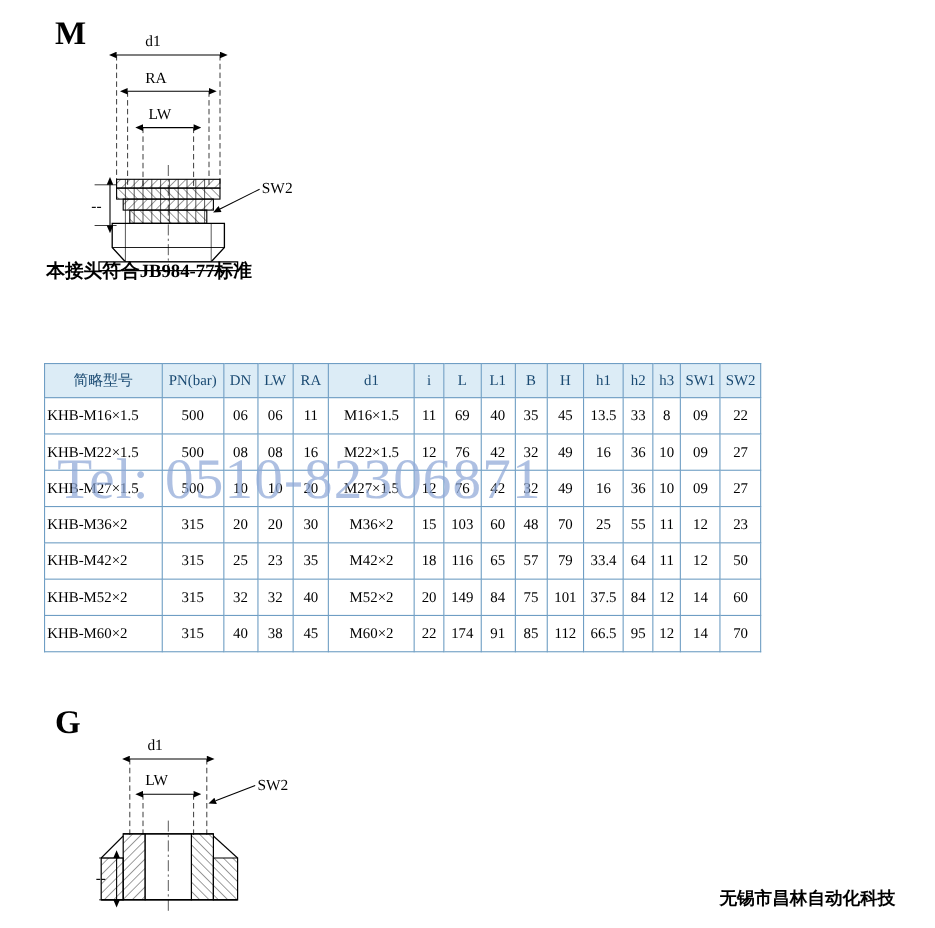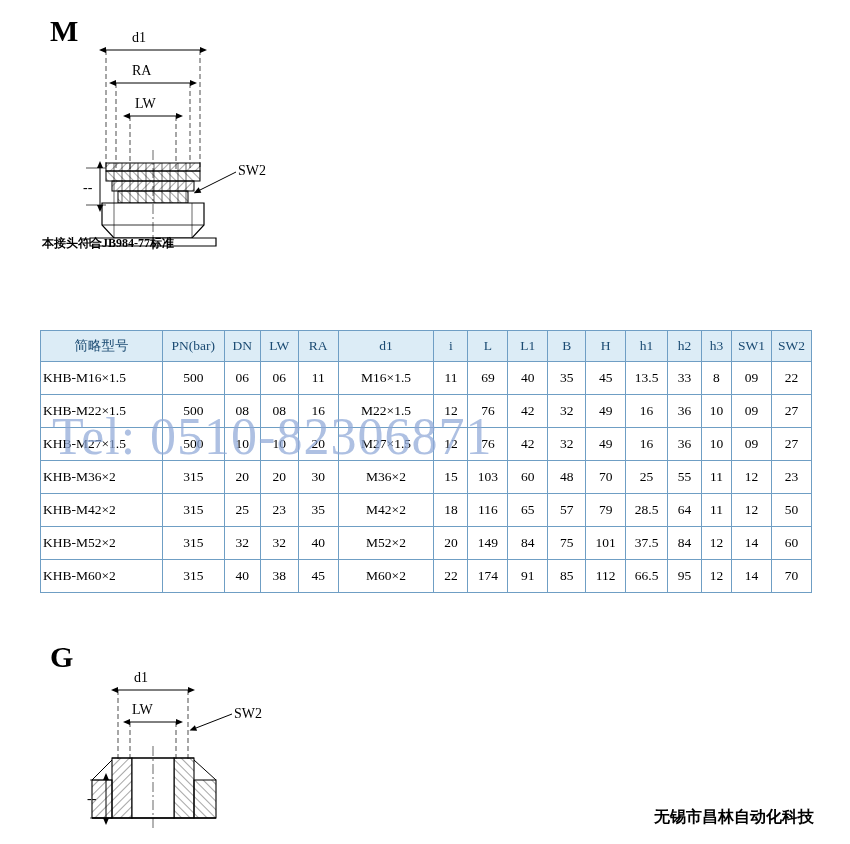--- a/index.html
+++ b/index.html
@@ -43,36 +43,36 @@
     width: 300px;
     height: 180px;
   }
   .drawing svg { display: block; }
 
   .jb-note {
     position: absolute;
     left: 42px;
     top: 235px;
     font-family: "Liberation Serif", serif;
-    font-size: 12px;
+    font-size: 17px;
     font-weight: bold;
     color: #000;
     white-space: nowrap;
   }
 
   
   #spec-table-wrap {
     position: absolute;
     left: 40px;
     top: 330px;
     width: 772px;
   }
   table.spec {
     border-collapse: collapse;
-    width: 772px;
+    width: 652px;
     font-family: "Liberation Serif", serif;
     font-size: 13.5px;
     color: #000;
     background: #fff;
   }
   table.spec th, table.spec td {
     border: 1px solid #6f9ec4;
     text-align: center;
     height: 32px;
     padding: 0 2px;
@@ -337,21 +337,21 @@
         <td>315</td>
         <td>25</td>
         <td>23</td>
         <td>35</td>
         <td>M42×2</td>
         <td>18</td>
         <td>116</td>
         <td>65</td>
         <td>57</td>
         <td>79</td>
-        <td>28.5</td>
+        <td>33.4</td>
         <td>64</td>
         <td>11</td>
         <td>12</td>
         <td>50</td>
       </tr>
       <tr>
         <td class="model">KHB-M52×2</td>
         <td>315</td>
         <td>32</td>
         <td>32</td>

